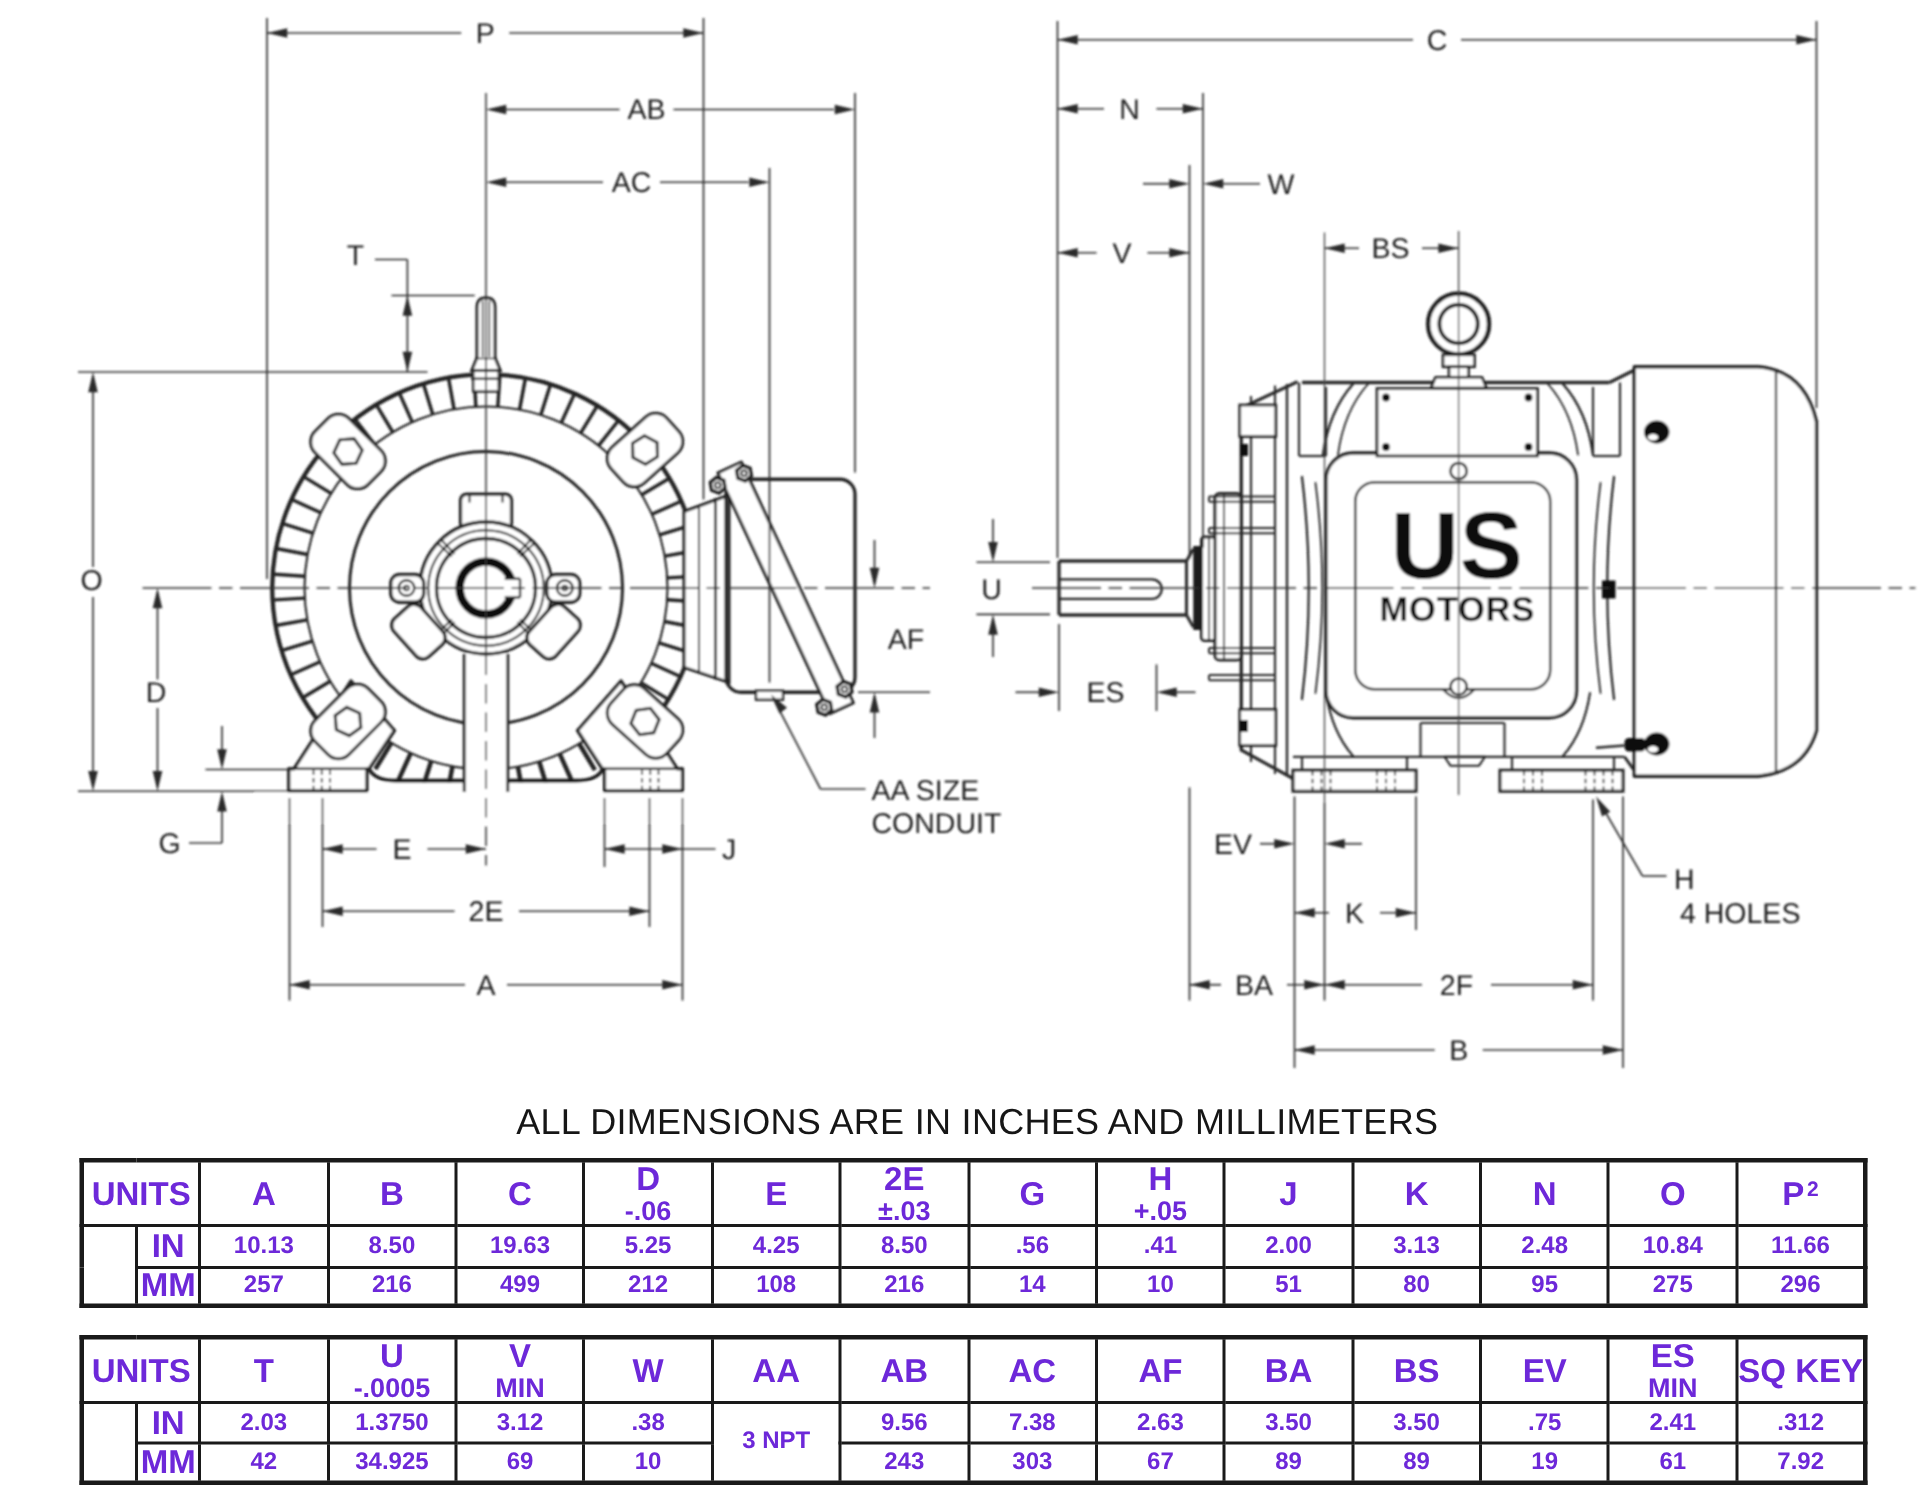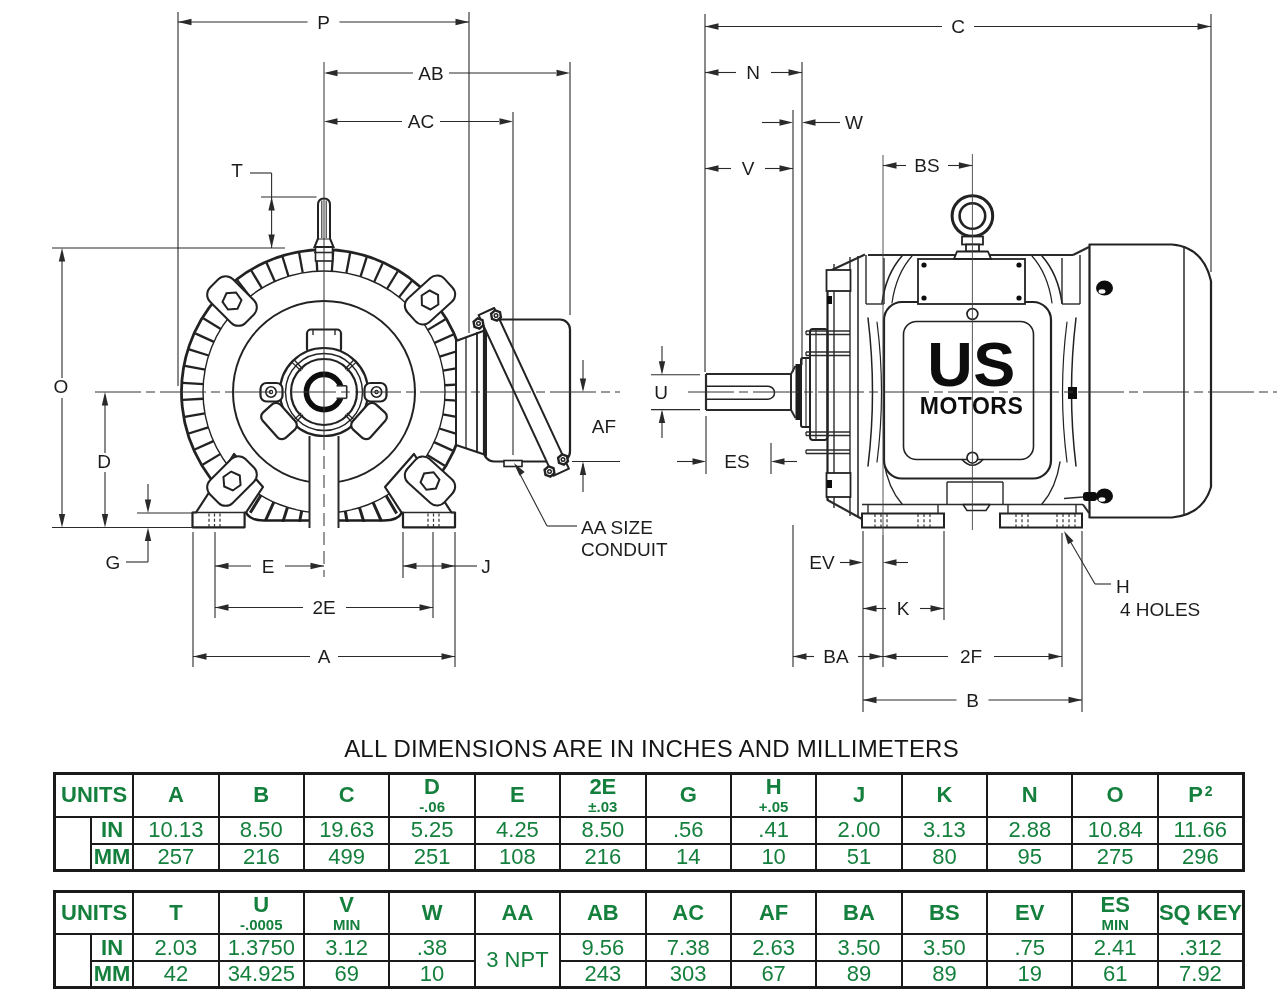--- a/index.html
+++ b/index.html
@@ -1,26 +1,26 @@
 <!DOCTYPE html>
 <html><head><meta charset="utf-8">
 <style>
 html,body{margin:0;padding:0;background:#fff;width:1280px;height:998px;overflow:hidden}
 body{font-family:"Liberation Sans",sans-serif;position:relative}
 svg text{font-family:"Liberation Sans",sans-serif}
 .title{position:absolute;top:735px;left:0;width:1303px;text-align:center;font-size:24px;color:#161616;letter-spacing:0.2px}
-table.dt{position:absolute;left:53px;border-collapse:collapse;table-layout:fixed;color:#15803d}
+table.dt{position:absolute;left:53px;border-collapse:collapse;table-layout:fixed;color:#6d28d9}
 table.dt td{border:2px solid #1a1a1a;text-align:center;vertical-align:middle;padding:0;overflow:hidden;line-height:1;white-space:nowrap}
 table.dt{border:3.5px solid #1a1a1a}
 td.hd{font-size:22px;font-weight:bold;line-height:1}
 td.hd .h2{display:flex;flex-direction:column;line-height:1}
-td.hd .sub{font-size:15px;font-weight:bold;margin-top:1px}
+td.hd .sub{font-size:18px;font-weight:bold;margin-top:1px}
 td.unit{font-size:22px;font-weight:bold}
 td.empty{border-right:2px solid #1a1a1a}
-td.val{font-size:22px;font-weight:normal}
+td.val{font-size:16px;font-weight:bold}
 .sup{font-size:14px;vertical-align:6px;font-weight:bold}
 </style></head>
 <body>
 <svg width="1280" height="770" viewBox="0 0 1280 770">
 <defs>
       <filter id="soft" x="-2%" y="-2%" width="104%" height="104%">
         <feGaussianBlur stdDeviation="0.55"></feGaussianBlur>
       </filter>
     </defs>
 <g filter="url(#soft)">
@@ -490,30 +490,30 @@
 <td class="val">10.13</td>
 <td class="val">8.50</td>
 <td class="val">19.63</td>
 <td class="val">5.25</td>
 <td class="val">4.25</td>
 <td class="val">8.50</td>
 <td class="val">.56</td>
 <td class="val">.41</td>
 <td class="val">2.00</td>
 <td class="val">3.13</td>
-<td class="val">2.88</td>
+<td class="val">2.48</td>
 <td class="val">10.84</td>
 <td class="val">11.66</td>
 </tr>
 <tr style="height:26px">
 <td class="unit">MM</td>
 <td class="val">257</td>
 <td class="val">216</td>
 <td class="val">499</td>
-<td class="val">251</td>
+<td class="val">212</td>
 <td class="val">108</td>
 <td class="val">216</td>
 <td class="val">14</td>
 <td class="val">10</td>
 <td class="val">51</td>
 <td class="val">80</td>
 <td class="val">95</td>
 <td class="val">275</td>
 <td class="val">296</td>
 </tr>

